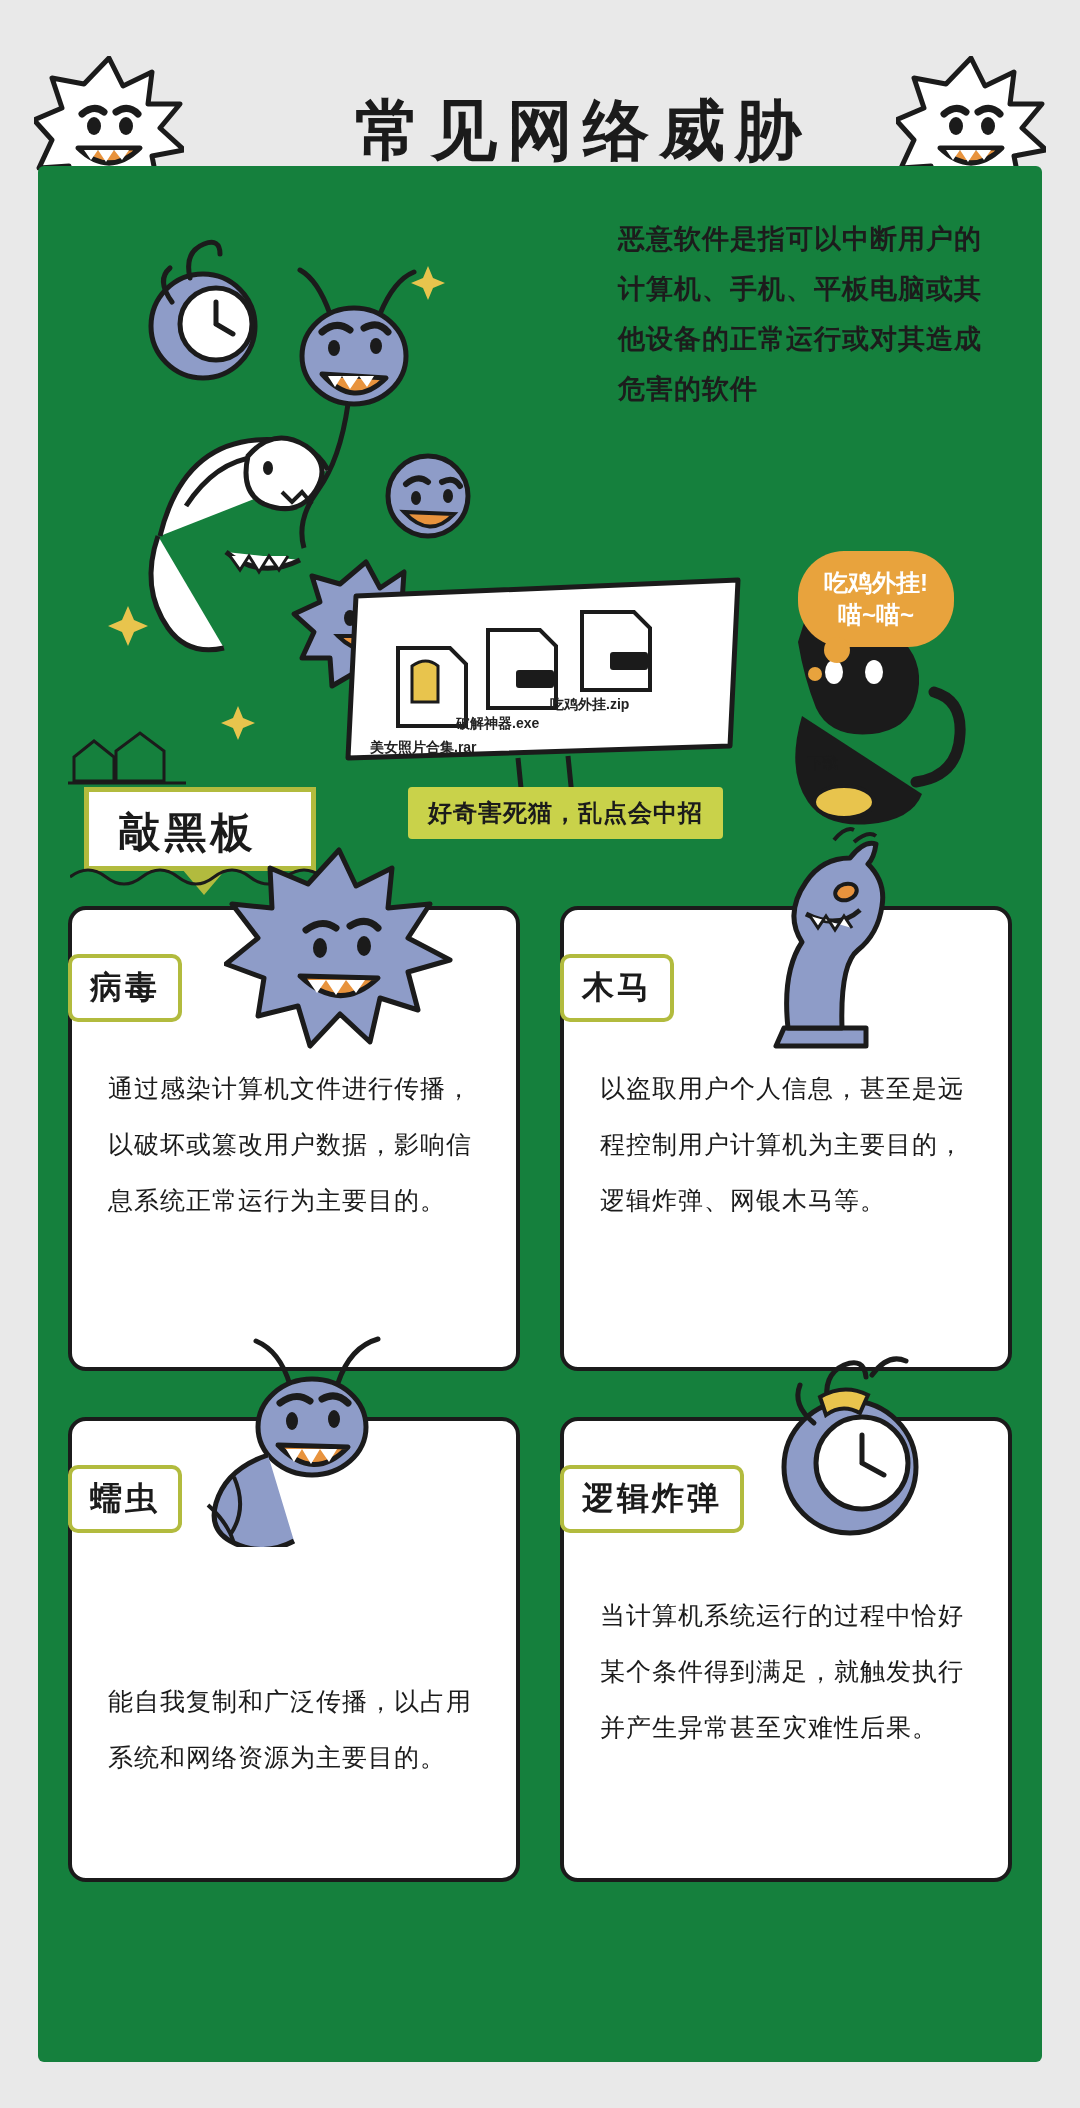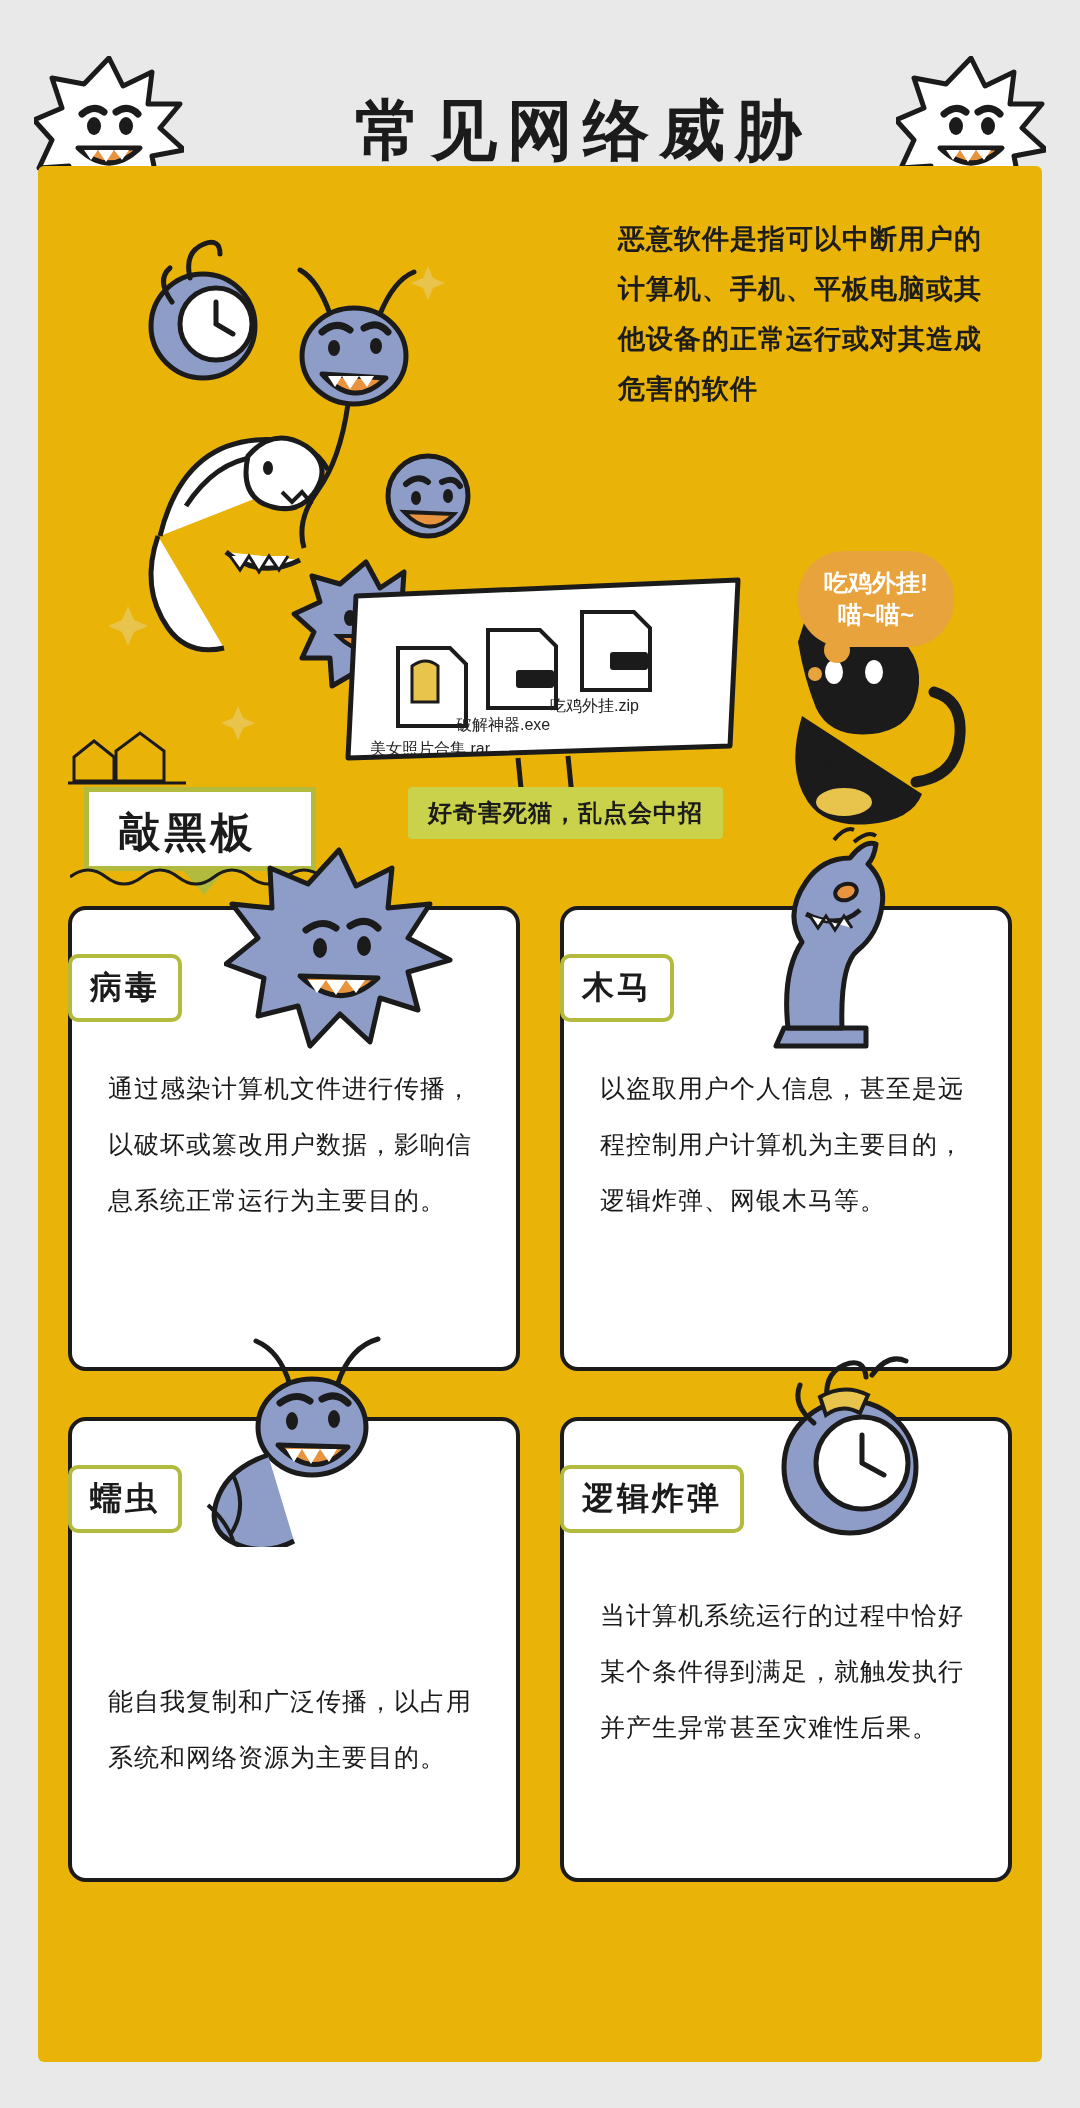--- a/index.html
+++ b/index.html
@@ -32,21 +32,21 @@
     position:absolute; width:150px; height:150px;
   }
   .burst.left { left:34px; top:22px; }
   .burst.right { right:34px; top:22px; }
   .burst svg { width:100%; height:100%; display:block; }
 
   
   .card {
     position:absolute; left:38px; top:166px;
     width:1004px; height:1896px;
-    background:#eab308;
+    background:#15803d;
     border-radius:6px;
   }
 
   
   .illus {
     position:absolute; left:60px; top:40px; width:520px; height:560px;
   }
   .illus svg { width:100%; height:100%; display:block; }
 
   .intro-text {
@@ -75,21 +75,21 @@
 
   
   .cat { position:absolute; left:700px; top:440px; width:240px; height:230px; }
   .cat svg { width:100%; height:100%; display:block; }
 
   
   .monitor { position:absolute; left:300px; top:400px; width:420px; height:250px; }
   .monitor svg { width:100%; height:100%; display:block; }
 
   .file-label {
-    position:absolute; font-size:16px; color:#222; font-weight:normal;
+    position:absolute; font-size:14px; color:#222; font-weight:bold;
   }
 
   .warn-strip {
     position:absolute; left:370px; top:612px;
     background:#c9d24a; color:#1b1b1b;
     font-size:24px; font-weight:bold;
     padding:10px 20px; border-radius:4px;
     letter-spacing:1px;
     margin-top:9px;
   }

